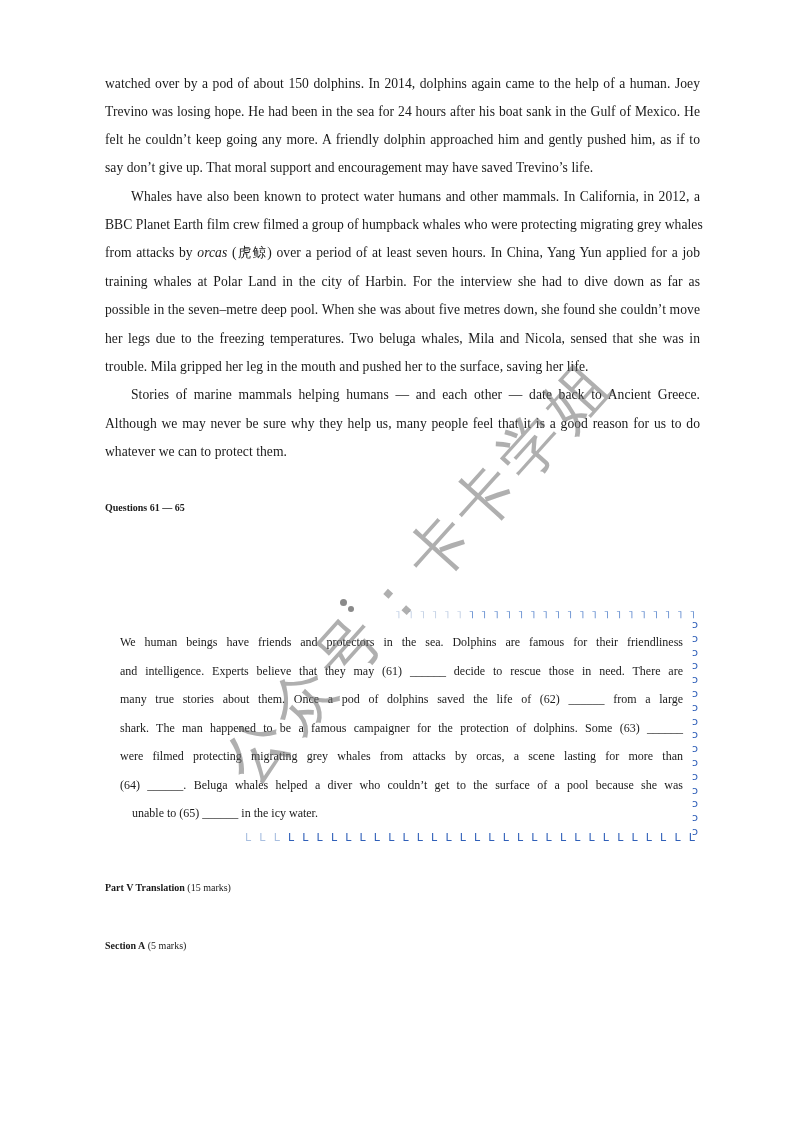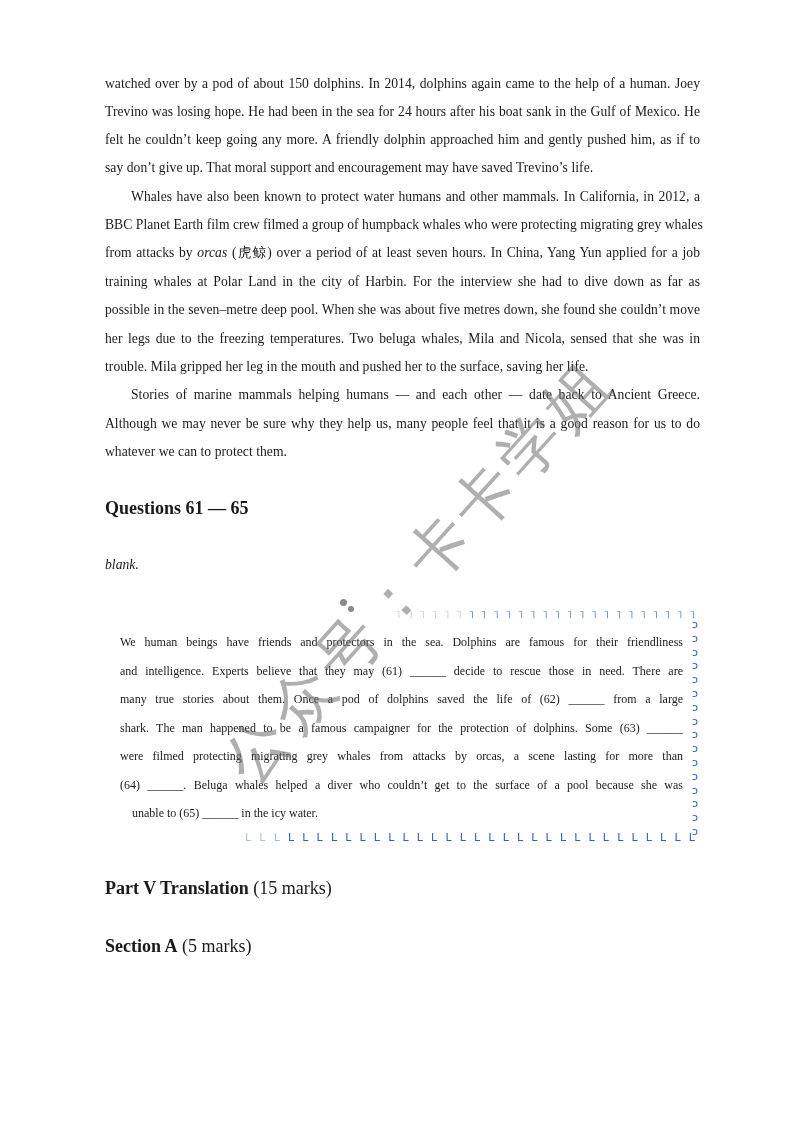--- a/index.html
+++ b/index.html
@@ -37,21 +37,21 @@
     }
     .line.indent {
       left: 131px;
       width: 569px;
     }
     .bold { font-weight: bold; }
     .italic { font-style: italic; }
     .heading {
       position: absolute;
       left: 105px;
-      font-size: 18px;
+      font-size: 10px;
       line-height: 18px;
       white-space: nowrap;
     }
     .heading b { font-weight: bold; margin-top: 40px; }
 
     
     .summary-line {
       position: absolute;
       left: 120px;
       width: 563px;
@@ -160,21 +160,20 @@
     <div class="line last" style="top:358px">trouble. Mila gripped her leg in the mouth and pushed her to the surface, saving her life.</div>
   </div>
 
   <div>
     <div class="line indent" style="top:386px">Stories of marine mammals helping humans — and each other — date back to Ancient Greece.</div>
     <div class="line" style="top:415px">Although we may never be sure why they help us, many people feel that it is a good reason for us to do</div>
     <div class="line last" style="top:443px">whatever we can to protect them.</div>
   </div>
 
   <div class="heading bold" style="top:499px">Questions 61 — 65</div>
-  <div class="line italic last" style="top:556px">blank.</div>
 
   <div class="dot" style="left:340px; top:599px;"></div>
   <div class="dot" style="left:348px; top:606px; width:6px; height:6px;"></div>
   <div class="border-top">
     <span>˥</span>
       <span>˥</span>
       <span>˥</span>
       <span>˥</span>
       <span>˥</span>
       <span>˥</span>

